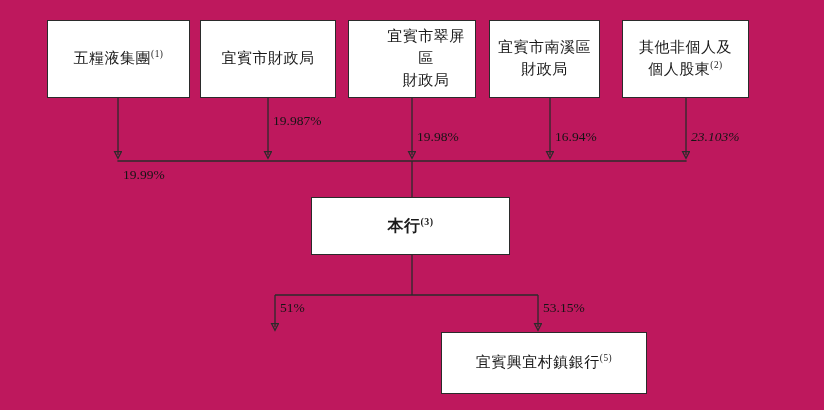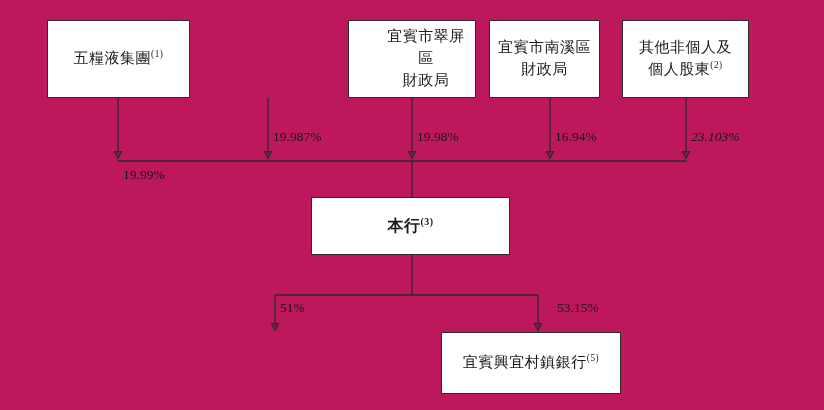--- a/index.html
+++ b/index.html
@@ -86,47 +86,50 @@
     <line x1="412" y1="255" x2="412" y2="295"></line>
     <line x1="275" y1="295" x2="538" y2="295"></line>
     <line x1="275" y1="295" x2="275" y2="327" marker-end="url(#arrow)"></line>
     <line x1="538" y1="295" x2="538" y2="327" marker-end="url(#arrow)"></line>
   </svg>
 
   <div class="node-box level-top" style="left:47px; top:20px; width:143px; height:78px;">
     <span class="node-label"><span>五糧液集團</span><sup>(1)</sup></span>
   </div>
 
+  <div class="node-box level-top" style="left:200px; top:20px; width:136px; height:78px;">
+    <span class="node-label"><span>宜賓市財政局</span><sup></sup></span>
+  </div>
 
   <div class="node-box level-top" style="left:348px; top:20px; width:128px; height:78px;padding-left:28px;">
     <span class="node-label"><span>宜賓市翠屏區
 財政局</span><sup></sup></span>
   </div>
 
   <div class="node-box level-top" style="left:489px; top:20px; width:111px; height:78px;">
     <span class="node-label"><span>宜賓市南溪區
 財政局</span><sup></sup></span>
   </div>
 
   <div class="node-box level-top" style="left:622px; top:20px; width:127px; height:78px;">
     <span class="node-label"><span>其他非個人及
 個人股東</span><sup>(2)</sup></span>
   </div>
 
   <div class="edge-label" style="left:123px; top:129px;margin-top:38px;">19.99%</div>
-  <div class="edge-label" style="left:273px; top:129px;">19.987%</div>
+  <div class="edge-label" style="left:273px; top:113px;">19.987%</div>
   <div class="edge-label" style="left:417px; top:129px;">19.98%</div>
   <div class="edge-label" style="left:555px; top:129px;">16.94%</div>
   <div class="edge-label" style="left:691px; top:129px;font-style:italic;">23.103%</div>
 
   <div class="node-box level-center" style="left:311px; top:197px; width:199px; height:58px;text-align:center;">
     <span class="node-label"><span>本行</span><sup>(3)</sup></span>
   </div>
 
   <div class="edge-label" style="left:280px; top:300px;">51%</div>
-  <div class="edge-label" style="left:543px; top:300px;margin-left:14px;">53.15%</div>
+  <div class="edge-label" style="left:543px; top:300px;">53.15%</div>
 
 
-  <div class="node-box level-bottom" style="left:441px; top:332px; width:180px; height:62px;text-align:right;">
+  <div class="node-box level-bottom" style="left:441px; top:332px; width:206px; height:62px;text-align:right;">
     <span class="node-label"><span>宜賓興宜村鎮銀行</span><sup>(5)</sup></span>
   </div>
 
 </div>
 
 </body></html>

